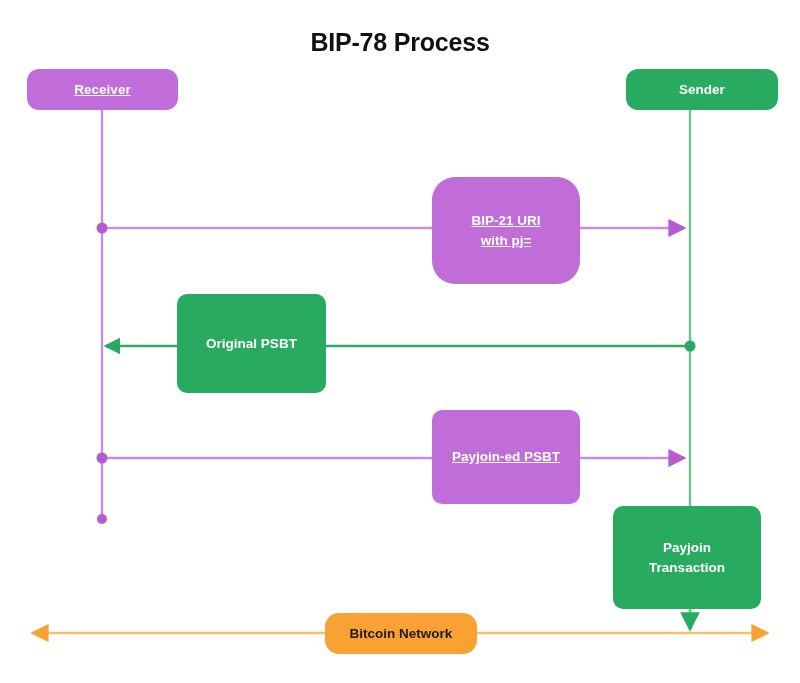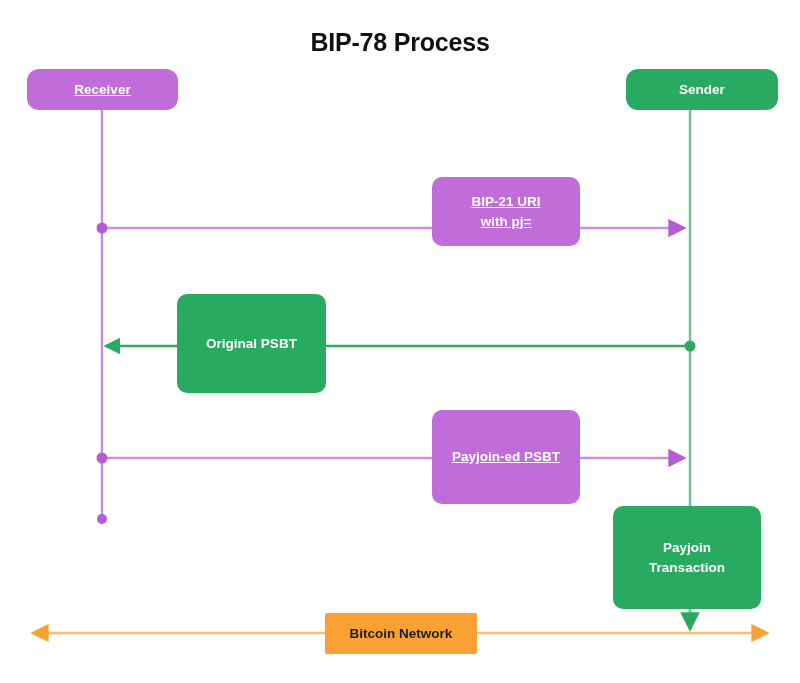--- a/index.html
+++ b/index.html
@@ -50,21 +50,21 @@
     border-radius: 10px;
   }
   .node.lifeline-head {
     border-radius: 12px;
   }
   .node.purple { background: #c06cd9; text-decoration: underline; }
   .node.green  { background: #28ab60; }
   .node.orange {
     background: #f9a133;
     color: #1d1d1d;
-    border-radius: 2px;
+    border-radius: 14px;
     font-size: 13.5px;
   }
   .node-label {
     display: block;
     white-space: pre-line;
   }
 </style>
 </head>
 <body>
 
@@ -108,21 +108,21 @@
   </svg>
 
   <div class="node lifeline-head purple" style="left:27px; top:69px; width:151px; height:41px;">
     <span class="node-label">Receiver</span>
   </div>
 
   <div class="node lifeline-head green" style="left:613px; top:69px; width:152px; height:41px;margin-left:13px;">
     <span class="node-label">Sender</span>
   </div>
 
-  <div class="node purple" style="left:432px; top:177px; width:148px; height:69px;">
+  <div class="node purple" style="left:432px; top:177px; width:148px; height:107px;border-radius:23px;">
     <span class="node-label">BIP-21 URI
 with pj=</span>
   </div>
 
   <div class="node green" style="left:177px; top:294px; width:149px; height:99px;">
     <span class="node-label">Original PSBT</span>
   </div>
 
   <div class="node purple" style="left:432px; top:410px; width:148px; height:94px;">
     <span class="node-label">Payjoin-ed PSBT</span>

